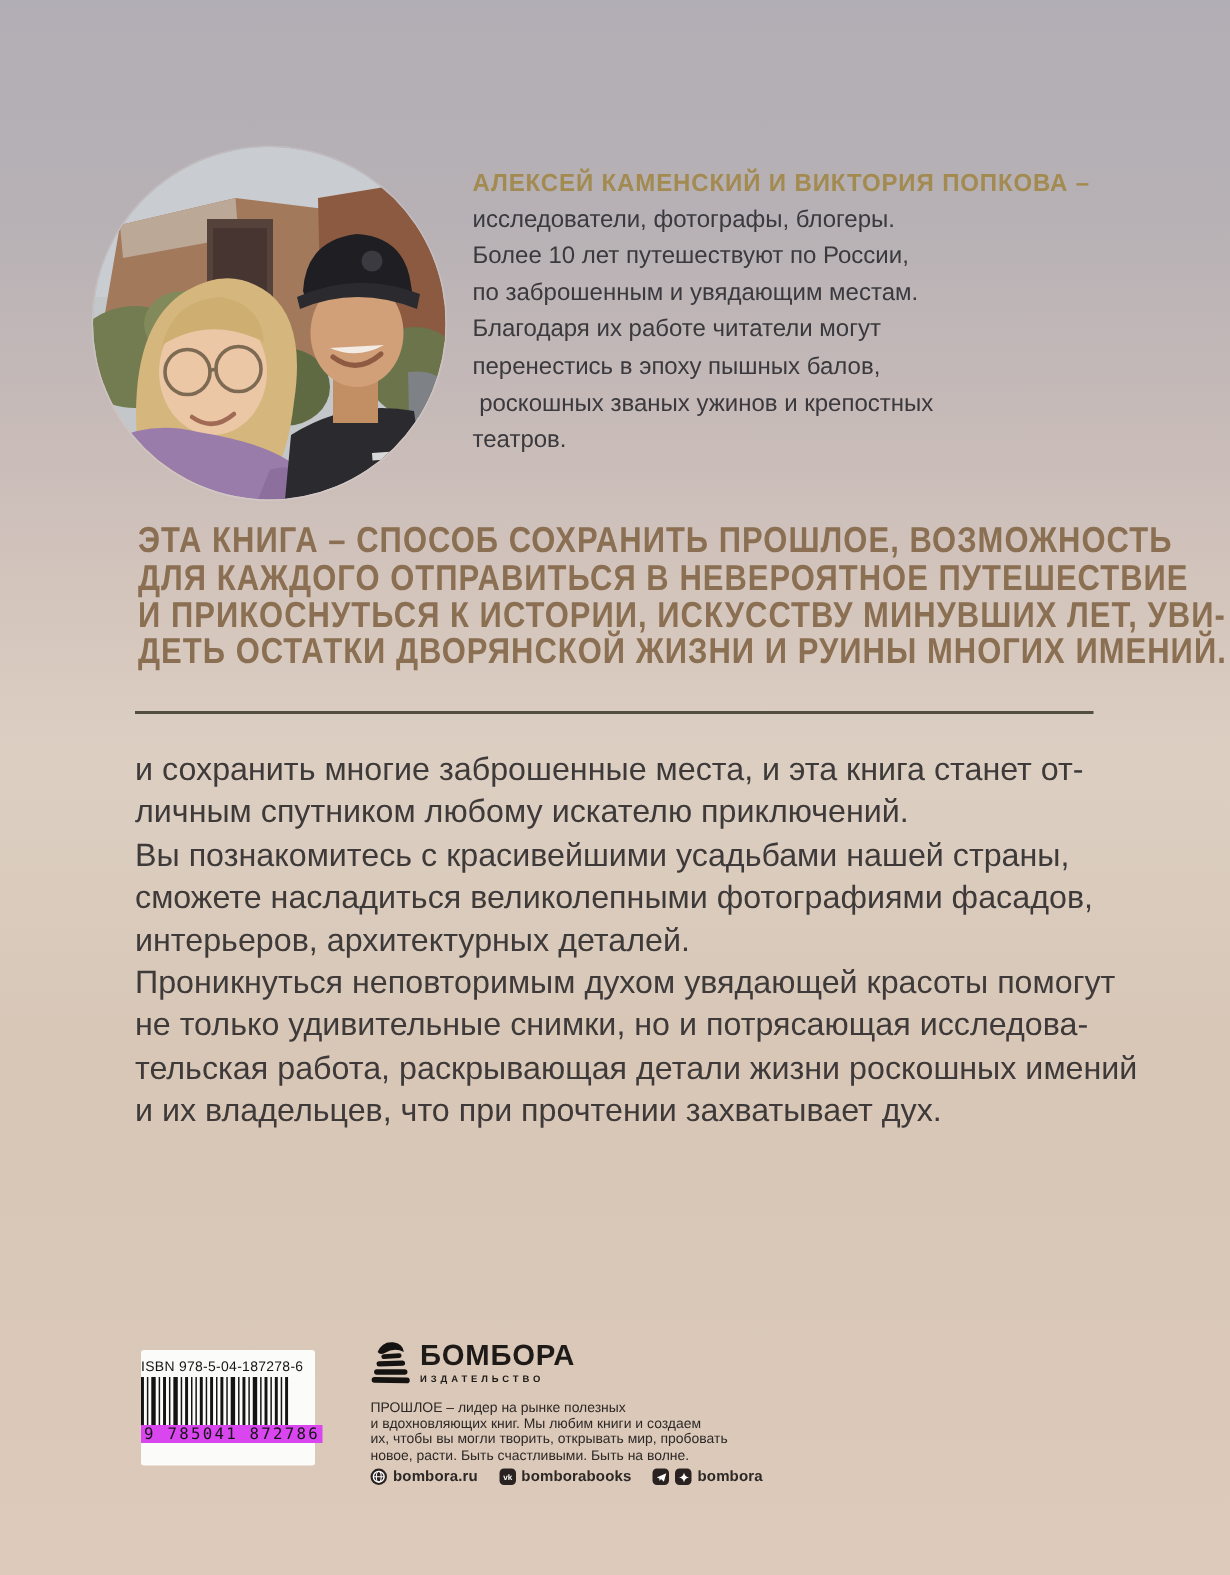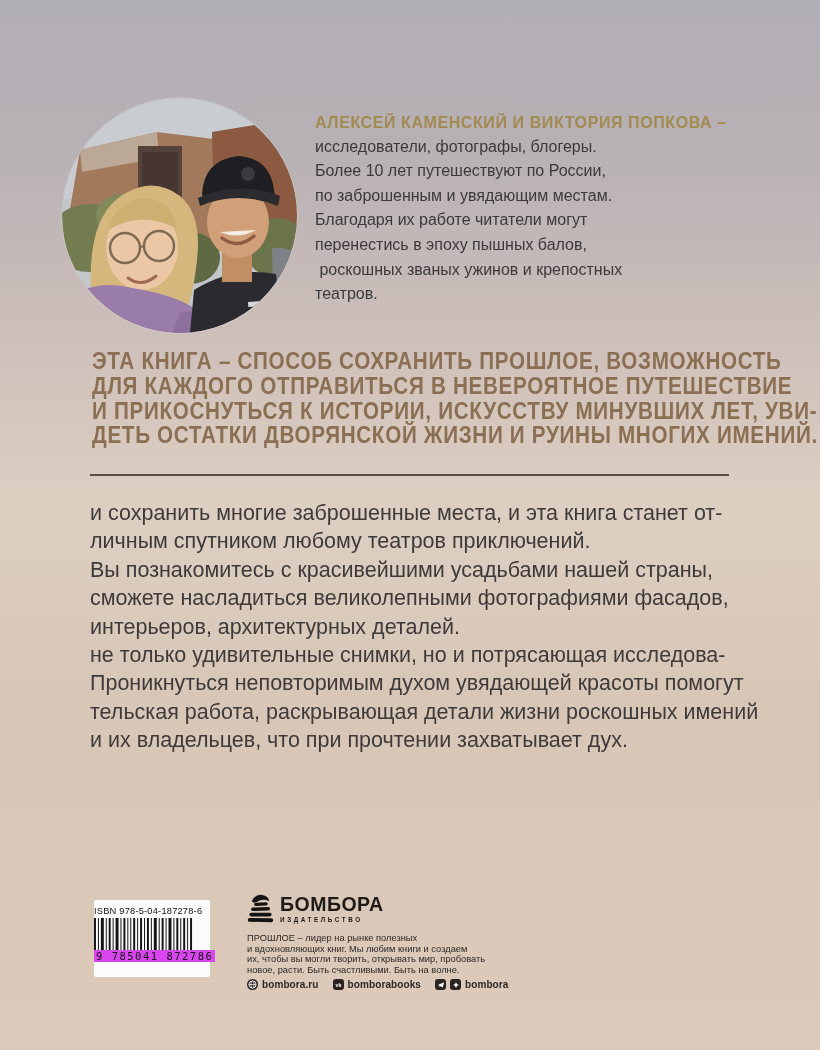--- a/index.html
+++ b/index.html
@@ -109,26 +109,26 @@
     <div class="highlight-line">ЭТА КНИГА – СПОСОБ СОХРАНИТЬ ПРОШЛОЕ, ВОЗМОЖНОСТЬ</div>
     <div class="highlight-line">ДЛЯ КАЖДОГО ОТПРАВИТЬСЯ В НЕВЕРОЯТНОЕ ПУТЕШЕСТВИЕ</div>
     <div class="highlight-line">И ПРИКОСНУТЬСЯ К ИСТОРИИ, ИСКУССТВУ МИНУВШИХ ЛЕТ, УВИ-</div>
     <div class="highlight-line">ДЕТЬ ОСТАТКИ ДВОРЯНСКОЙ ЖИЗНИ И РУИНЫ МНОГИХ ИМЕНИЙ.</div>
   </div>
 
   <div class="divider"></div>
 
   <div class="body-block">
     <div class="body-line">и сохранить многие заброшенные места, и эта книга станет от-</div>
-    <div class="body-line">личным спутником любому театров приключений.</div>
+    <div class="body-line">личным спутником любому искателю приключений.</div>
     <div class="body-line">Вы познакомитесь с красивейшими усадьбами нашей страны,</div>
     <div class="body-line">сможете насладиться великолепными фотографиями фасадов,</div>
     <div class="body-line">интерьеров, архитектурных деталей.</div>
+    <div class="body-line">Проникнуться неповторимым духом увядающей красоты помогут</div>
     <div class="body-line">не только удивительные снимки, но и потрясающая исследова-</div>
-    <div class="body-line">Проникнуться неповторимым духом увядающей красоты помогут</div>
     <div class="body-line">тельская работа, раскрывающая детали жизни роскошных имений</div>
     <div class="body-line">и их владельцев, что при прочтении захватывает дух.</div>
   </div>
 
   <div class="barcode-box">
     <div class="isbn">ISBN 978-5-04-187278-6</div>
     <svg class="bars" viewBox="0 0 102 40" preserveAspectRatio="none">
       <g fill="#141414">
         <rect x="0" width="2" height="40"></rect>
           <rect x="4" width="1" height="40"></rect>

